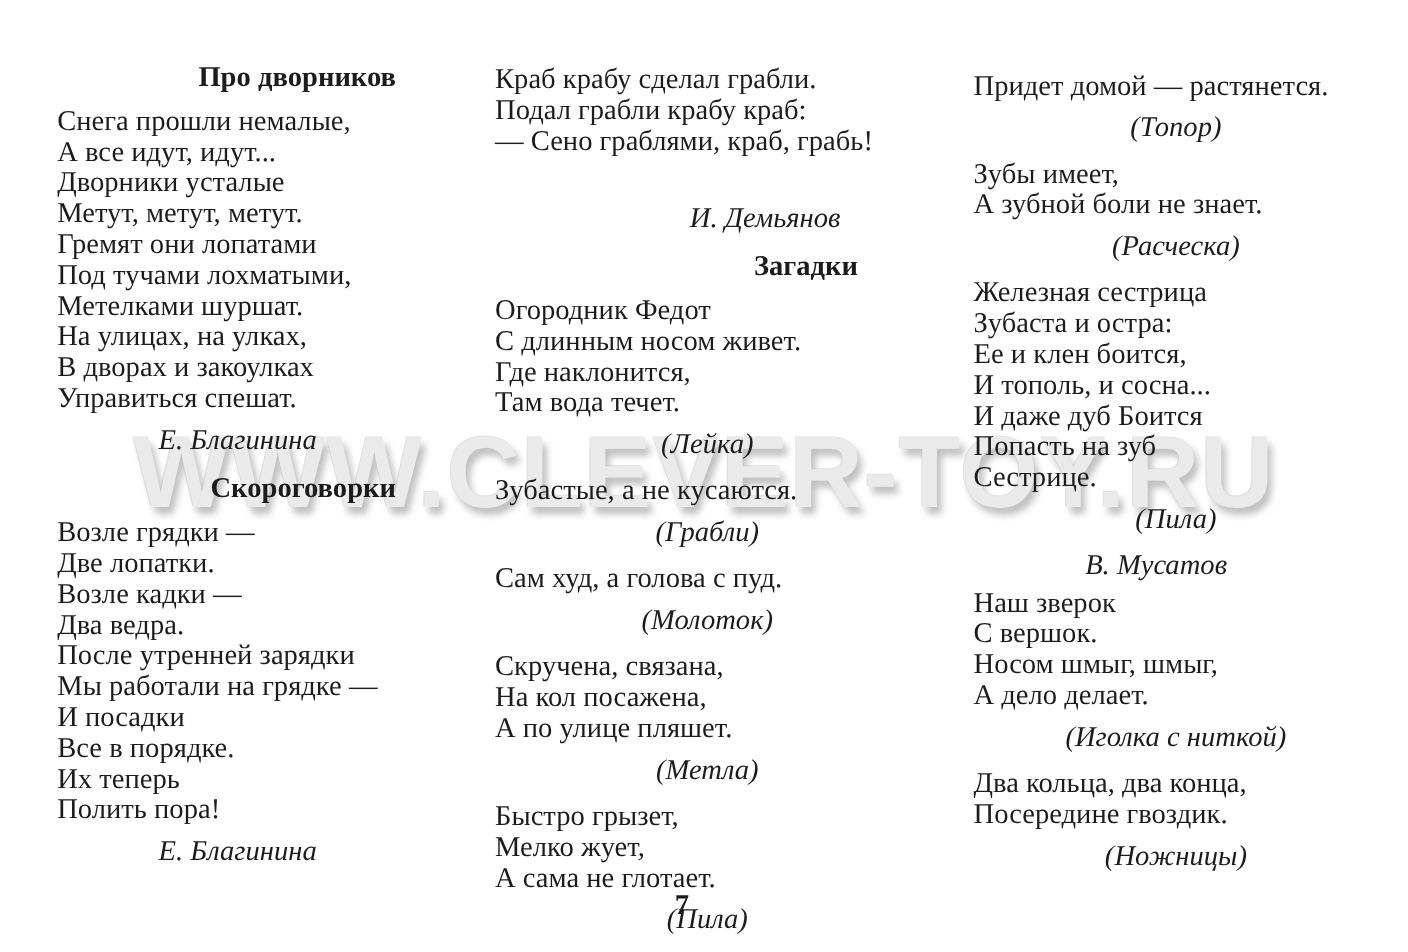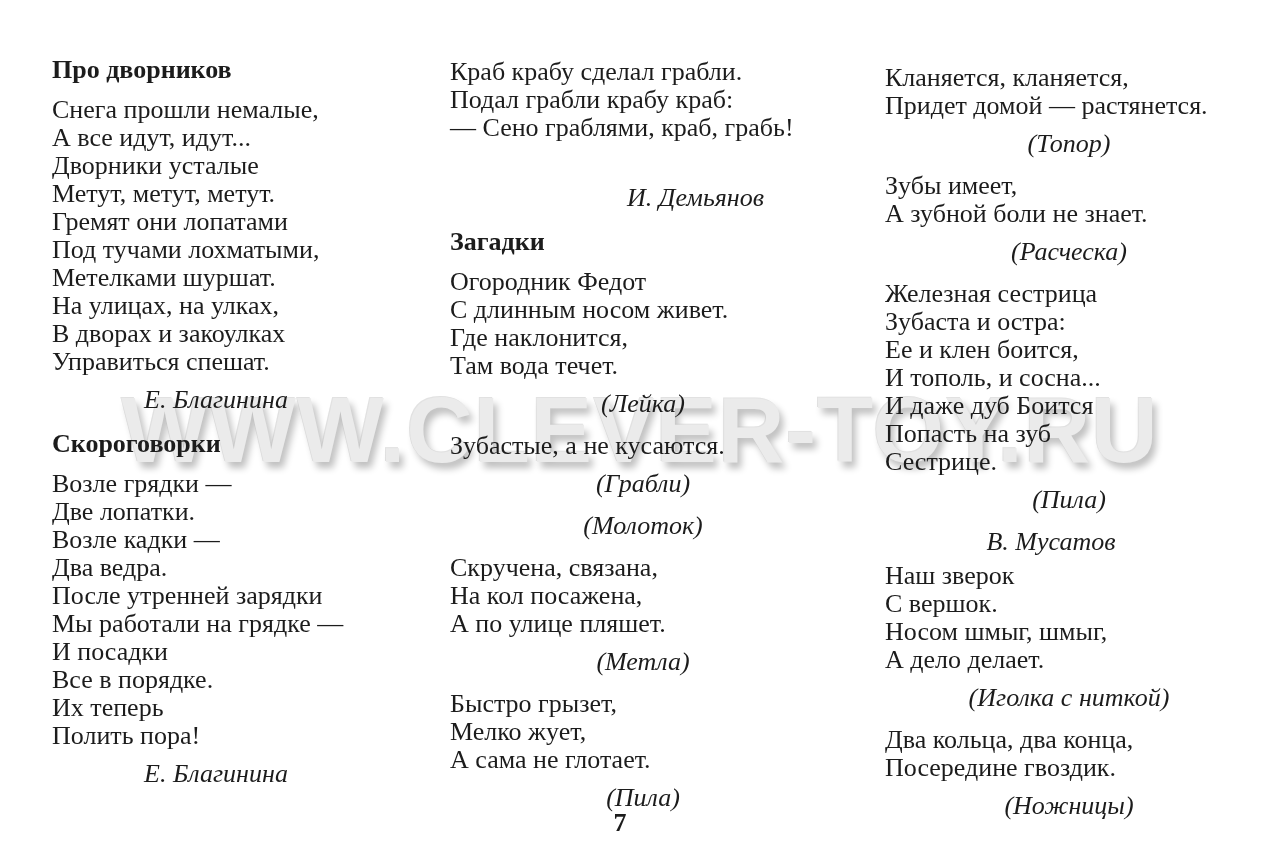--- a/index.html
+++ b/index.html
@@ -40,21 +40,21 @@
     font-size: 26px;
     line-height: 28px;
   }
   .column > :first-child { margin-top: 0; }
   [data-name="column-1"] { left: 52px;  top: 56px; width: 308px; }
   [data-name="column-2"] { left: 450px; top: 58px; width: 330px; }
   [data-name="column-3"] { left: 885px; top: 64px; width: 312px; }
 
   .heading {
     font-weight: bold;
-    text-align: left;
+    text-align: right;
     margin: 16px 0 12px 0;
   }
   .stanza { margin: 0 0 10px 0; }
   .line { white-space: nowrap; }
   .author {
     font-style: italic;
     text-align: center;
     margin: 0 0 6px 0;
     transform: translateX(10px);
   }
@@ -131,37 +131,39 @@
           <div class="line" data-name="poem-line">Огородник Федот</div>
           <div class="line" data-name="poem-line">С длинным носом живет.</div>
           <div class="line" data-name="poem-line">Где наклонится,</div>
           <div class="line" data-name="poem-line">Там вода течет.</div>
         </div>
         <div class="answer" data-name="riddle-answer">(Лейка)</div>
         <div class="stanza" data-name="stanza">
           <div class="line" data-name="poem-line">Зубастые, а не кусаются.</div>
         </div>
         <div class="answer" data-name="riddle-answer">(Грабли)</div>
+        <div class="stanza" data-name="stanza">
+          <div class="line" data-name="poem-line">Сам худ, а голова с пуд.</div>
+        </div>
         <div class="answer" data-name="riddle-answer">(Молоток)</div>
         <div class="stanza" data-name="stanza">
           <div class="line" data-name="poem-line">Скручена, связана,</div>
           <div class="line" data-name="poem-line">На кол посажена,</div>
           <div class="line" data-name="poem-line">А по улице пляшет.</div>
         </div>
         <div class="answer" data-name="riddle-answer">(Метла)</div>
         <div class="stanza" data-name="stanza">
           <div class="line" data-name="poem-line">Быстро грызет,</div>
           <div class="line" data-name="poem-line">Мелко жует,</div>
           <div class="line" data-name="poem-line">А сама не глотает.</div>
         </div>
         <div class="answer" data-name="riddle-answer">(Пила)</div>
       </div>
       <div class="column" data-name="column-3">
         <div class="stanza" data-name="stanza">
-          <div class="line" data-name="poem-line">Кланяется, кланяется,</div>
           <div class="line" data-name="poem-line">Придет домой — растянется.</div>
         </div>
         <div class="answer" data-name="riddle-answer">(Топор)</div>
         <div class="stanza" data-name="stanza">
           <div class="line" data-name="poem-line">Зубы имеет,</div>
           <div class="line" data-name="poem-line">А зубной боли не знает.</div>
         </div>
         <div class="answer" data-name="riddle-answer">(Расческа)</div>
         <div class="stanza" data-name="stanza">
           <div class="line" data-name="poem-line">Железная сестрица</div>

